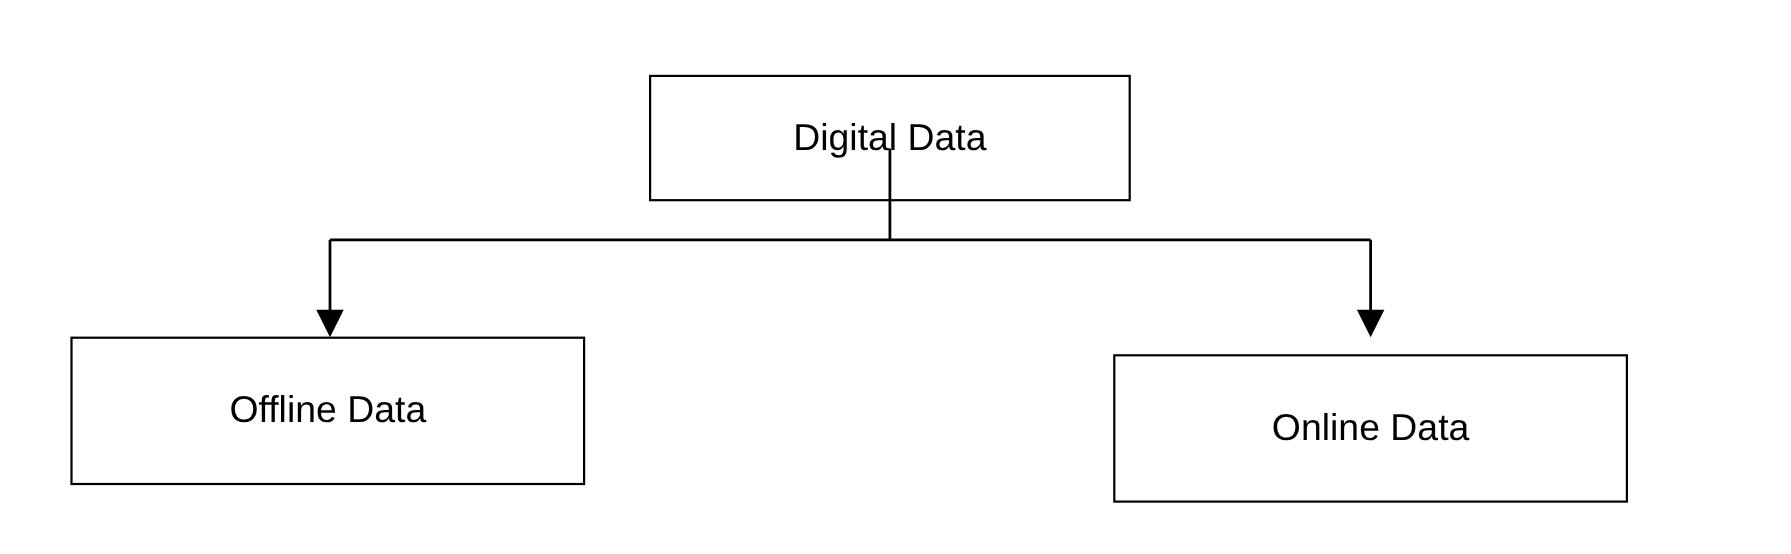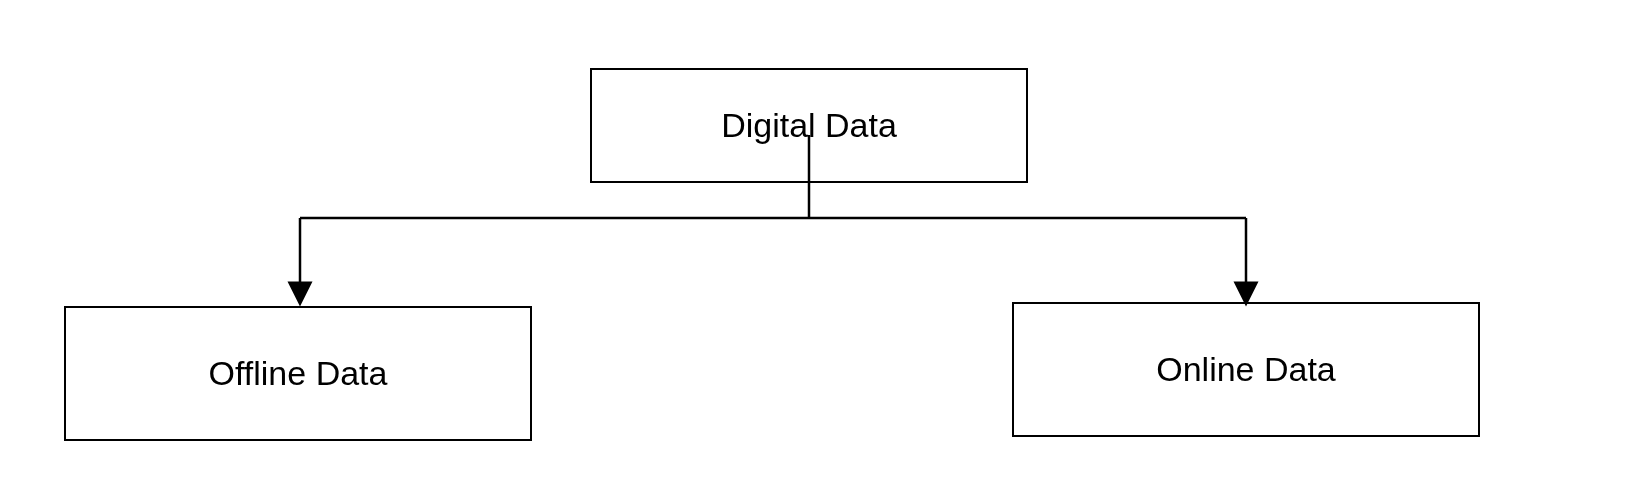--- a/index.html
+++ b/index.html
@@ -27,21 +27,21 @@
       margin-top: 48px;
     }
     .node-left {
       left: 64px;
       top: 306px;
       width: 468px;
       height: 135px;
     }
     .node-right {
       left: 1012px;
-      top: 302px;
+      top: 322px;
       width: 468px;
       height: 135px;
     }
     svg.connectors {
       position: absolute;
       left: 0;
       top: 0;
       width: 1628px;
       height: 504px;
       pointer-events: none;

